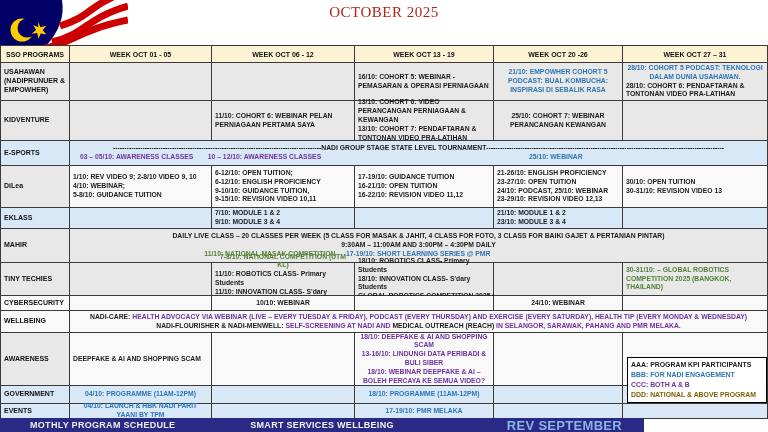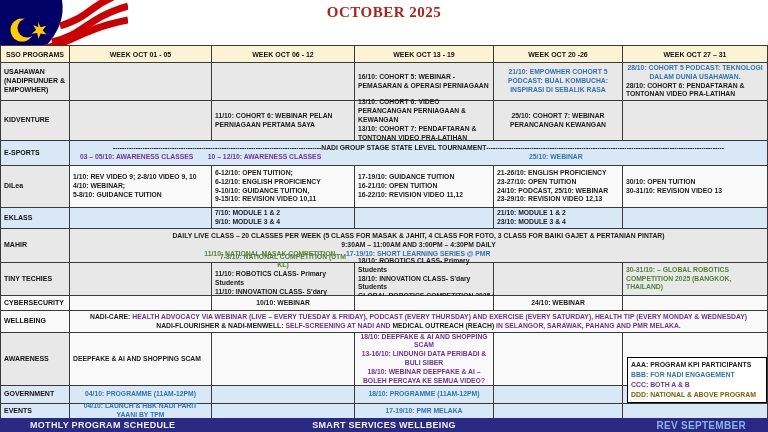--- a/index.html
+++ b/index.html
@@ -4,21 +4,21 @@
 <style>
   html,body{margin:0;padding:0;}
   body{width:768px;height:432px;background:#ffffff;font-family:"Liberation Sans",sans-serif;overflow:hidden;position:relative;}
   .page{position:relative;width:768px;height:432px;background:#fff;}
 
   
   .hdr{position:relative;height:45px;}
   .flag{position:absolute;left:0;top:0;}
   .titles{position:absolute;left:0;top:3px;width:100%;text-align:center;}
   .title{font-family:"Liberation Serif",serif;font-weight:bold;font-size:17px;color:#1f3864;letter-spacing:.3px;}
-  .subtitle{font-family:"Liberation Serif",serif;font-weight:bold;font-size:15px;color:#b02418;margin-top:1px;letter-spacing:.5px;}
+  .subtitle{font-family:"Liberation Serif",serif;font-weight:normal;font-size:15px;color:#b02418;margin-top:1px;letter-spacing:.5px;}
 
   
   .tbl{position:absolute;left:0;top:45px;width:768px;border-top:1px solid #3a3a3a;box-sizing:border-box;}
   .trow{display:flex;width:768px;box-sizing:border-box;}
   .tcell{box-sizing:border-box;border-right:1px solid #3a3a3a;border-bottom:1px solid #3a3a3a;display:flex;flex-direction:column;justify-content:center;padding:1px 3px;position:relative;}
   .tcell:first-child{border-left:1px solid #3a3a3a;}
   .hrow .tcell{background:#fcf2d4;align-items:center;font-weight:bold;font-size:7px;color:#111;text-align:center;justify-content:center;}
   .labcell{font-weight:bold;font-size:7px;color:#111;line-height:1.25;}
   .line{font-weight:bold;font-size:6.8px;line-height:1.3;text-align:left;}
   .line.ctr{text-align:center;}
@@ -28,24 +28,24 @@
   .line.absl span{position:absolute;top:0;white-space:nowrap;}
   .bg-gray{background:#e8e8e8;}
   .bg-blue{background:#d9e8f6;}
   .bg-white{background:#f9f9f9;}
 
   
   .legend{position:absolute;left:627px;top:357px;width:140px;background:#ffffff;border:1px solid #000;padding:2px 3px;box-sizing:border-box;z-index:5;}
   .legend .line{font-size:6.9px;line-height:1.45;}
 
   
-  .footer{position:absolute;left:0;top:418px;width:768px;height:14px;background:#2a2a85;display:flex;align-items:center;box-sizing:border-box;}
+  .footer{position:absolute;left:0;top:418px;width:644px;height:14px;background:#2a2a85;display:flex;align-items:center;box-sizing:border-box;}
   .f-left{color:#eeeeee;font-size:9px;font-weight:bold;margin-left:30px;letter-spacing:.3px;}
   .f-center{position:absolute;left:50%;transform:translateX(-50%);color:#f2f2f2;font-size:9px;font-weight:bold;letter-spacing:.3px;}
-  .f-right{position:absolute;right:22px;color:#8ab4e8;font-size:10px;font-weight:bold;letter-spacing:.3px;padding-left:44px;}
+  .f-right{position:absolute;right:22px;color:#8ab4e8;font-size:13px;font-weight:bold;letter-spacing:.3px;padding-left:44px;}
 </style>
 </head>
 <body>
 
 <div class="page">
 
   <div class="hdr">
     <svg class="flag" width="128" height="46" viewBox="0 0 128 46">
       <path d="M0,0 L62,0 Q66,24 46,46 L0,46 Z" fill="#010066"></path>
       <circle cx="22" cy="30" r="11.5" fill="#FFCC00"></circle>

